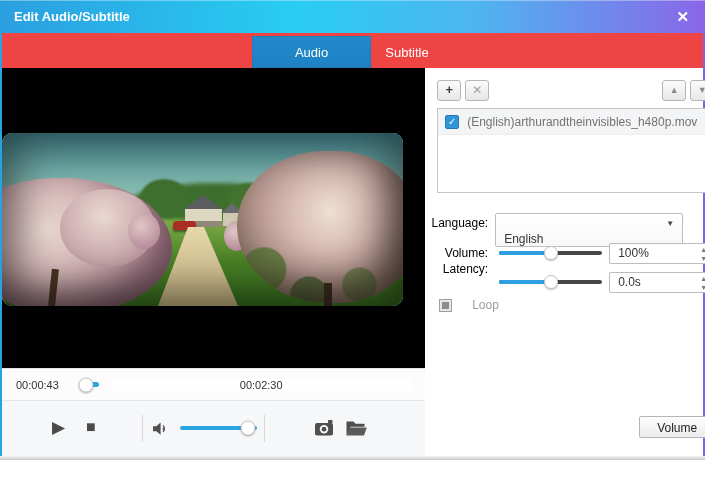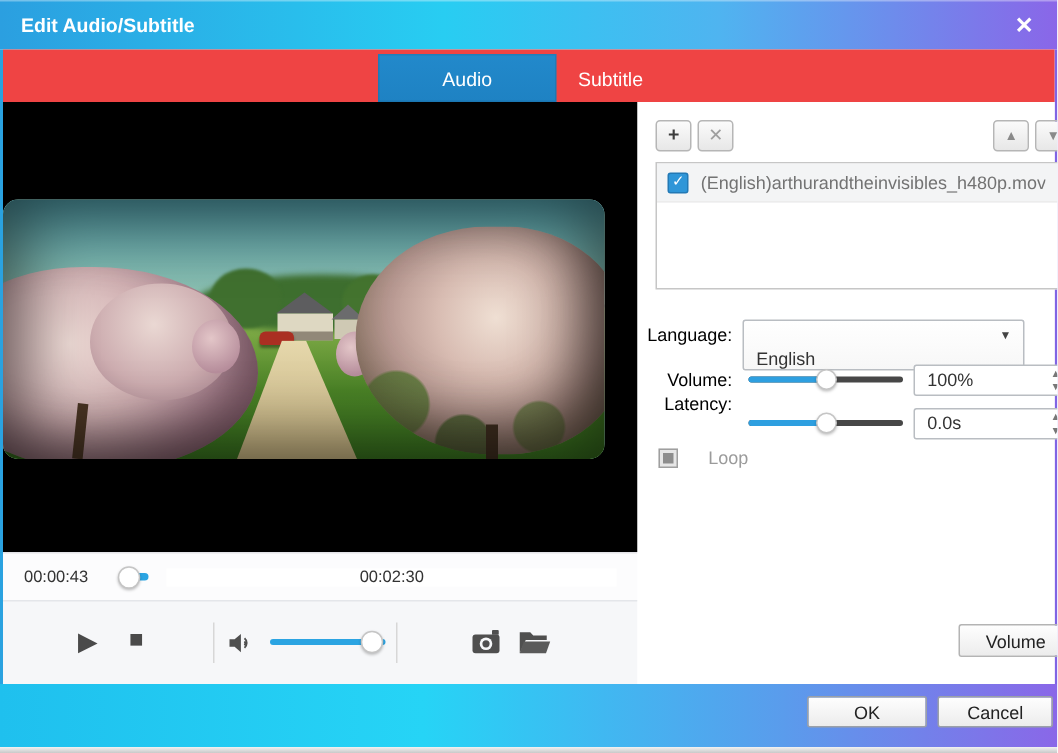--- a/index.html
+++ b/index.html
@@ -260,19 +260,15 @@
         <div class="loopcb">
           <div class="inner"></div>
         </div>
         <div class="loop-label">Loop</div>
 
         <button class="push-btn reset">Volume</button>
       </div>
     </div>
   </div>
 
-  <div class="footer">
-    <button class="push-btn ok">OK</button>
-    <button class="push-btn cancel">Cancel</button>
-  </div>
   <div class="bottom-edge"></div>
 
 </div>
 
 </body></html>

